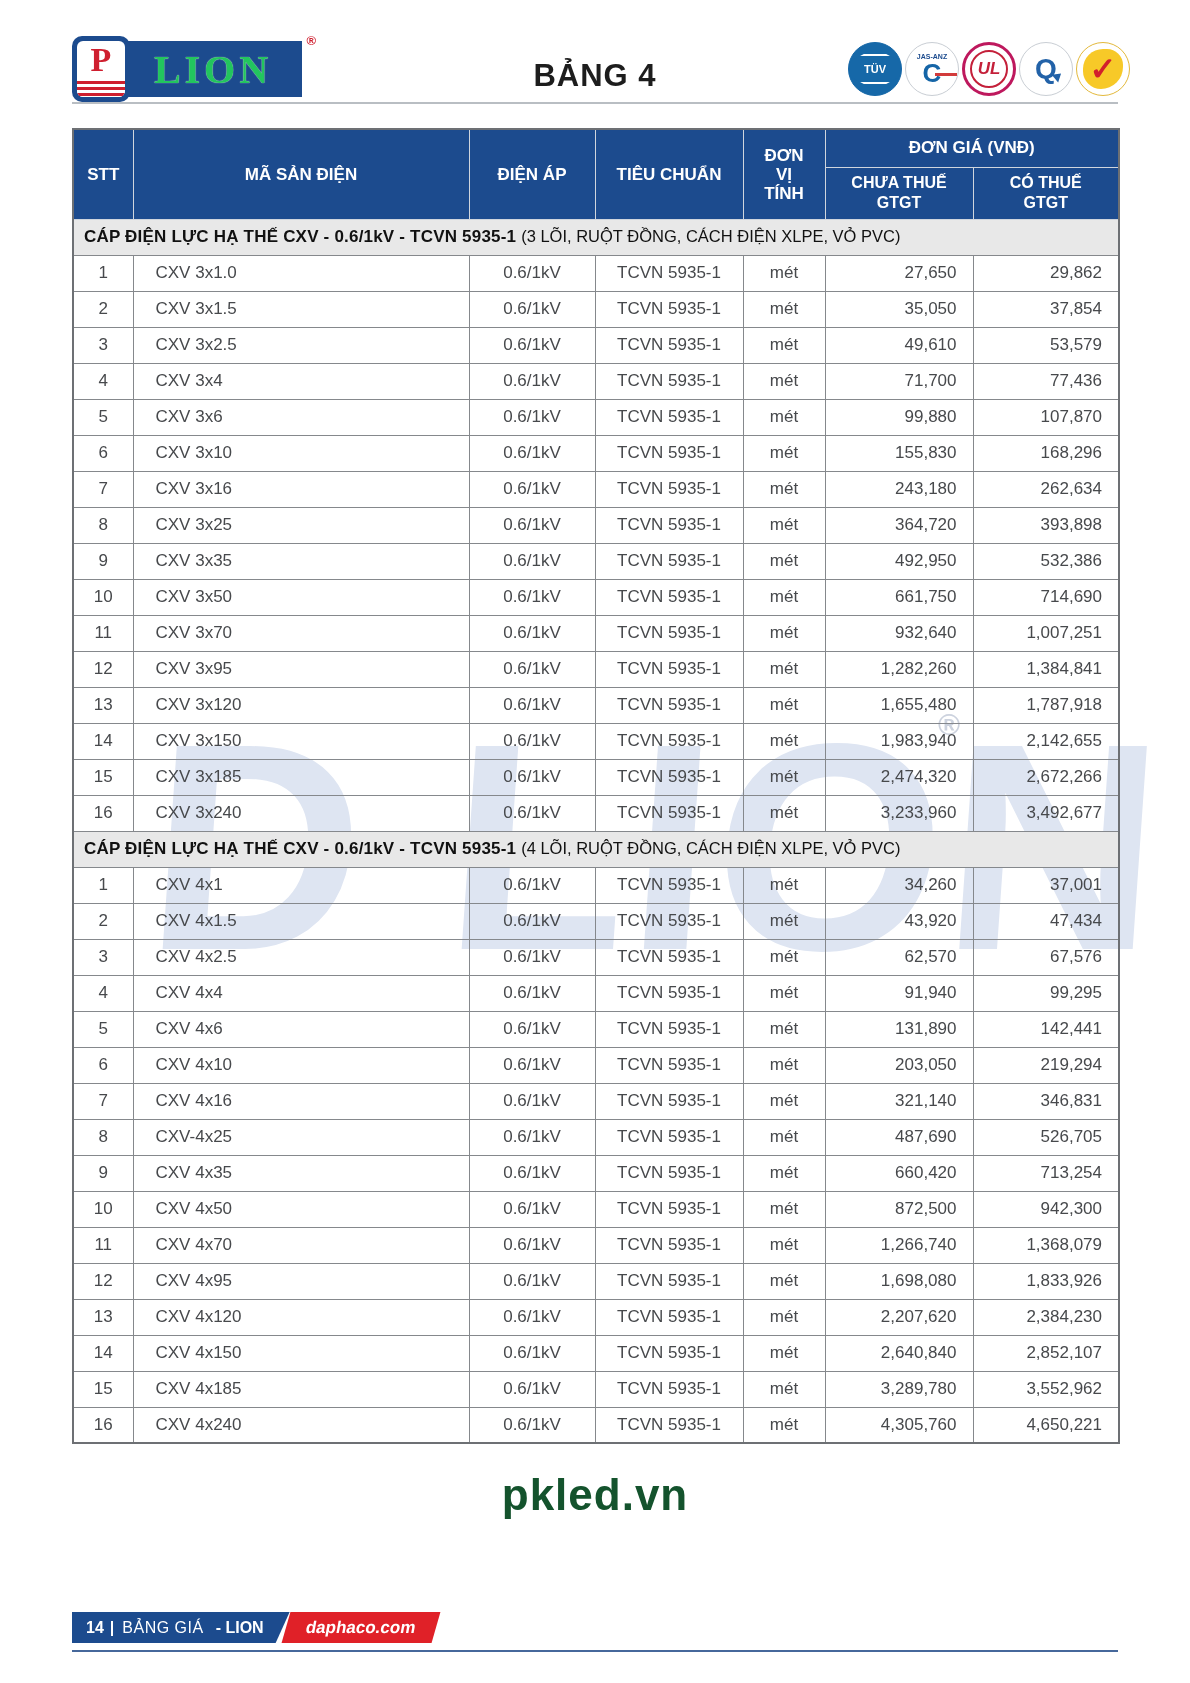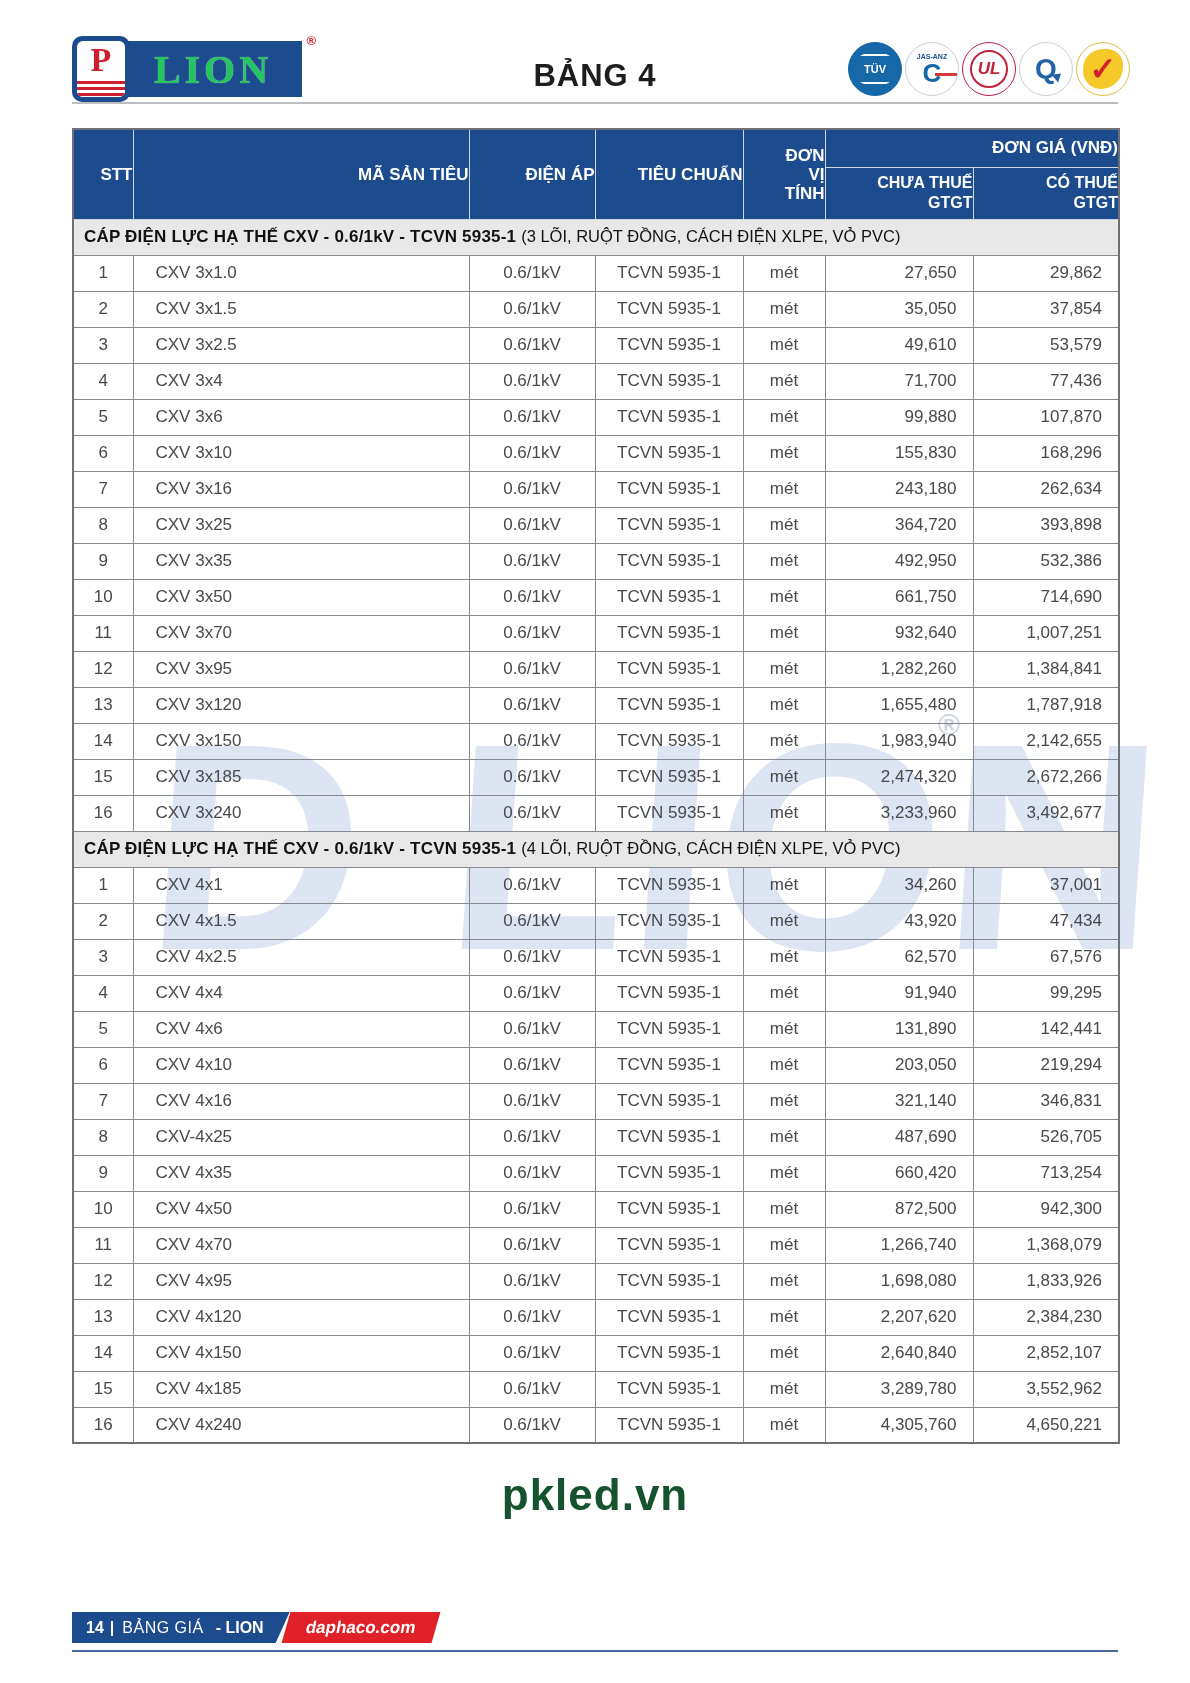--- a/index.html
+++ b/index.html
@@ -20,41 +20,41 @@
   .page-title { position:absolute; left:0; right:0; top:58px; text-align:center; font-size:31px; font-weight:bold; letter-spacing:1px; color:#1d1d1d; }
 
   .cert-row { position:absolute; right:60px; top:42px; display:flex; gap:3px; align-items:center; }
   .cert { width:54px; height:54px; border-radius:50%; background:#fff; border:1px solid #c9ced4; display:flex; align-items:center; justify-content:center; position:relative; overflow:hidden; }
   .cert-tuv { background:#1668a8; border-color:#1668a8; flex-direction:column; }
   .cert-tuv .oct { width:56px; height:30px; background:#1668a8; border:2px solid #fff; clip-path:polygon(30% 0,70% 0,100% 30%,100% 70%,70% 100%,30% 100%,0 70%,0 30%); display:flex; align-items:center; justify-content:center; color:#fff; font-weight:bold; font-size:11px; }
   .cert-jas { flex-direction:column; }
   .cert-jas .tiny { font-size:7px; color:#1c4b8e; font-weight:bold; line-height:8px; }
   .cert-jas .c { font-size:26px; line-height:24px; font-weight:bold; color:#1565a7; position:relative; }
   .cert-jas .c::after { content:""; position:absolute; left:12px; top:12px; width:22px; height:3px; background:#d23b3b; }
-  .cert-ul { border:1px solid #be185d; }
+  .cert-ul { border:3px solid #be185d; }
   .cert-ul .ul-in { width:38px; height:38px; border-radius:50%; border:2px solid #c4203a; display:flex; align-items:center; justify-content:center; font-weight:bold; font-style:italic; font-size:17px; color:#c4203a; }
   .cert-q .q { font-size:28px; font-weight:bold; color:#2262a8; position:relative; }
   .cert-q .arr { position:absolute; right:10px; bottom:14px; width:0; height:0; border-left:8px solid #2262a8; border-top:5px solid transparent; border-bottom:5px solid transparent; transform:rotate(-40deg); }
   .cert-v { border-color:#e3b93c; }
   .cert-v .blob { position:absolute; inset:6px; background:#f7c928; border-radius:50% 40% 55% 45%; }
   .cert-v .chk { position:relative; color:#d2202c; font-size:32px; font-weight:bold; line-height:30px; }
 
   .top-rule { position:absolute; left:72px; right:72px; top:102px; height:2px; background:#b9bec3; }
 
   
   .wm-lion { position:absolute; left:150px; top:700px; width:940px; font-weight:bold; font-size:295px; line-height:295px; letter-spacing:2px; color:#dee5f2; transform:skewX(-4deg); z-index:0; white-space:nowrap; }
   .wm-reg { position:absolute; left:938px; top:708px; font-size:30px; font-weight:bold; color:#ccd2de; z-index:0; }
   .wm-site { position:absolute; left:0; right:0; top:1470px; text-align:center; font-size:44px; font-weight:bold; letter-spacing:1px; color:#14532d; z-index:0; }
 
   
   table.price { position:absolute; left:72px; top:128px; width:1046px; border-collapse:collapse; table-layout:fixed; z-index:1; }
   table.price td, table.price th { border:1px solid #85888c; }
   table.price { border:2px solid #6d7074; }
 
-  thead th { background:#1c4b8e; color:#fff; font-weight:bold; vertical-align:middle; text-align:right; border:1px solid #cfd5dd !important; }
+  thead th { background:#1c4b8e; color:#fff; font-weight:bold; vertical-align:middle; text-align:center; border:1px solid #cfd5dd !important; }
   thead tr.h1 th { height:38px; font-size:17px; }
   thead th.rs { font-size:16px; white-space:pre-line; line-height:19px; }
   thead tr.h2 th { height:52px; font-size:16px; white-space:pre-line; line-height:20px; }
 
   tbody td { height:36px; font-size:17px; color:#47494c; background:transparent; vertical-align:middle; }
   tbody td.c0 { text-align:center; }
   tbody td.c1 { text-align:left; padding-left:22px; }
   tbody td.c2, tbody td.c3, tbody td.c4 { text-align:center; }
   tbody td.c5, tbody td.c6 { text-align:right; padding-right:16px; }
 
@@ -125,21 +125,21 @@
         <col style="width:336px">
         <col style="width:126px">
         <col style="width:148px">
         <col style="width:82px">
         <col style="width:148px">
         <col style="width:146px">
     </colgroup>
     <thead>
       <tr class="h1">
         <th rowspan="2" class="rs">STT</th>
-        <th rowspan="2" class="rs">MÃ SẢN TIÊU</th>
+        <th rowspan="2" class="rs">MÃ SẢN ĐIỆN</th>
         <th rowspan="2" class="rs">ĐIỆN ÁP</th>
         <th rowspan="2" class="rs">TIÊU CHUẨN</th>
         <th rowspan="2" class="rs">ĐƠN
 VỊ
 TÍNH</th>
         <th colspan="2">ĐƠN GIÁ (VNĐ)</th>
       </tr>
       <tr class="h2">
         <th>CHƯA THUẾ
 GTGT</th>

